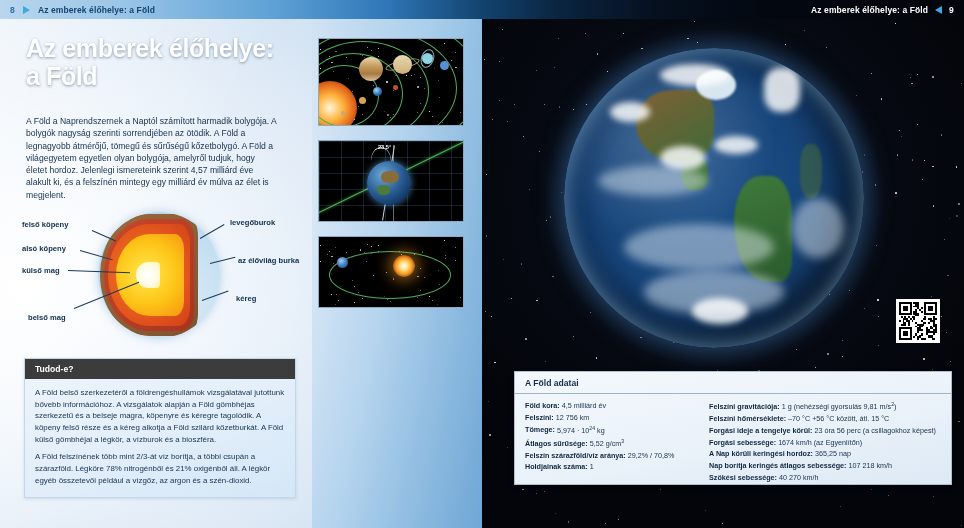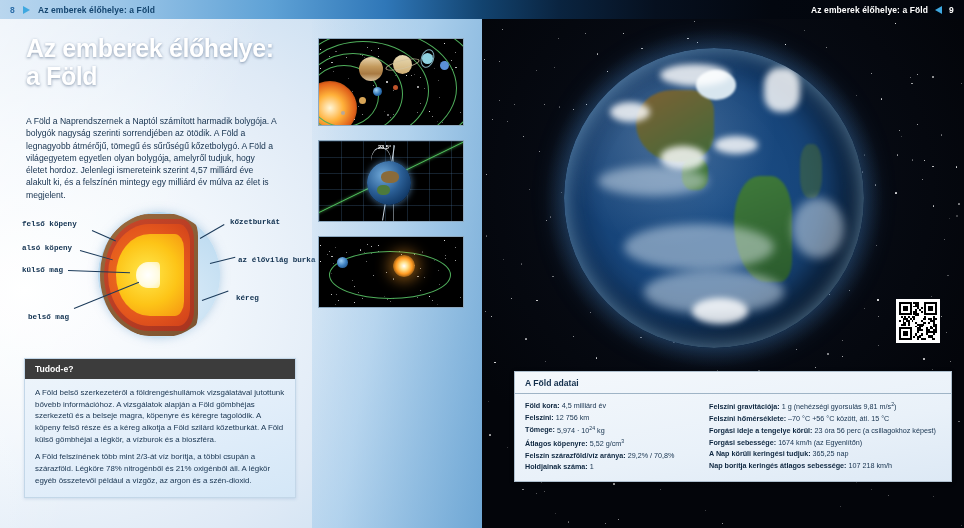--- a/index.html
+++ b/index.html
@@ -115,21 +115,21 @@
     letter-spacing: -0.4px;
     text-shadow: 0 1px 3px rgba(10,40,80,0.45);
   }
   .title .ln2 { display: block; }
   .intro {
     position: absolute; left: 26px; top: 115px; width: 252px;
     font-size: 8.6px; line-height: 1.43; color: #14304d;
   }
 
   
-  .xsec { position: absolute; left: 10px; top: 208px; width: 300px; height: 132px; font-family: Liberation Mono, monospace; }
+  .xsec { position: absolute; left: 10px; top: 208px; width: 300px; height: 132px; }
   .xsec-globe {
     position: absolute; left: 88px; top: 4px; width: 122px; height: 126px;
     border-radius: 50%;
     background: radial-gradient(circle at 47% 47%, #eaf4fb 0%, #cfe6f6 55%, #b7d8ef 100%);
     box-shadow: 0 0 10px rgba(120,170,210,0.5);
     overflow: hidden;
   }
   .xsec-globe .water {
     position: absolute; inset: 0; border-radius: 50%;
     background: radial-gradient(circle at 60% 70%, #dcecf8 0%, #c2def2 60%, #a9cfe9 100%);
@@ -210,21 +210,21 @@
 
   
   .data-box {
     position: absolute; left: 514px; top: 371px; width: 438px;
     border: 1px solid #aebfce;
     background: linear-gradient(170deg, #f4f8fc 0%, #e9f1f9 60%, #dde9f5 100%);
     box-shadow: 0 1px 4px rgba(0,0,0,0.45);
   }
   .data-hd { font-size: 8.6px; font-weight: bold; color: #132f4c; padding: 6px 10px 5px 10px;
     border-bottom: 1px solid #9fb4c6; }
-  .data-cols { display: flex; padding: 6px 8px 8px 10px; gap: 6px; }
+  .data-cols { display: flex; padding: 6px 8px 0 10px; gap: 6px; }
   .dcol { flex: 0 0 auto; }
   .dcol.left { width: 178px; }
   .dcol.right { width: 238px; }
   .drow { font-size: 7.2px; line-height: 1.63; color: #16324e; white-space: nowrap; }
   .drow b { font-weight: bold; color: #0e2740; }
   sup { font-size: 5.2px; vertical-align: super; }
 </style>
 </head>
 <body>
 
@@ -257,21 +257,21 @@
       <div class="lead" style="left:58px; top:62px; width:62px; transform:rotate(2deg);"></div>
       <div class="lead" style="left:64px; top:100px; width:70px; transform:rotate(-22deg);"></div>
       <div class="lead" style="left:190px; top:30px; width:28px; transform:rotate(-30deg);"></div>
       <div class="lead" style="left:200px; top:55px; width:26px; transform:rotate(-14deg);"></div>
       <div class="lead" style="left:192px; top:92px; width:28px; transform:rotate(-20deg);"></div>
 
       <div class="xsec-label" style="left:12px; top:12px;">felső köpeny</div>
       <div class="xsec-label" style="left:12px; top:36px;">alsó köpeny</div>
       <div class="xsec-label" style="left:12px; top:58px;">külső mag</div>
       <div class="xsec-label" style="left:18px; top:105px;">belső mag</div>
-      <div class="xsec-label" style="left:220px; top:10px;">kőzetburkát</div>
+      <div class="xsec-label" style="left:220px; top:10px;">levegőburok</div>
       <div class="xsec-label" style="left:228px; top:48px;">az élővilág burka</div>
       <div class="xsec-label" style="left:226px; top:86px;">kéreg</div>
     </div>
 
     <div class="tudod">
       <div class="tudod-hd">Tudod-e?</div>
       <div class="tudod-body">
         <p>A Föld belső szerkezetéről a földrengéshullámok vizsgálatával jutottunk bővebb információhoz. A vizsgálatok alapján a Föld gömbhéjas szerkezetű és a belseje magra, köpenyre és kéregre tagolódik. A köpeny felső része és a kéreg alkotja a Föld szilárd kőzetburkát. A Föld külső gömbhéjai a légkör, a vízburok és a bioszféra.</p>
         <p>A Föld felszínének több mint 2/3-át víz borítja, a többi csupán a szárazföld. Légköre 78% nitrogénből és 21% oxigénből áll. A légkör egyéb összetevői például a vízgőz, az argon és a szén-dioxid.</p>
       </div>
@@ -1014,31 +1014,32 @@
 
   </div>
 
   <div class="data-box">
     <div class="data-hd">A Föld adatai</div>
     <div class="data-cols">
       <div class="dcol left" id="dcol-left">
           <div class="drow"><b>Föld kora: </b><span>4,5 milliárd év</span></div>
           <div class="drow"><b>Felszíni: </b><span>12 756 km</span></div>
           <div class="drow"><b>Tömege: </b><span>5,974 · 10<sup>24</sup> kg</span></div>
-          <div class="drow"><b>Átlagos köpenyre: </b><span>5,52 g/cm<sup>3</sup></span></div>
+          <div class="drow"><b>Átlagos sűrűsége: </b><span>5,52 g/cm<sup>3</sup></span></div>
           <div class="drow"><b>Felszín szárazföld/víz aránya: </b><span>29,2% / 70,8%</span></div>
           <div class="drow"><b>Holdjainak száma: </b><span>1</span></div>
         </div>
       <div class="dcol right" id="dcol-right">
           <div class="drow"><b>Felszíni gravitációja: </b><span>1 g (nehézségi gyorsulás 9,81 m/s<sup>2</sup>)</span></div>
           <div class="drow"><b>Felszíni hőmérséklete: </b><span>–70 °C +56 °C között, átl. 15 °C</span></div>
           <div class="drow"><b>Forgási ideje a tengelye körül: </b><span>23 óra 56 perc (a csillagokhoz képest)</span></div>
           <div class="drow"><b>Forgási sebessége: </b><span>1674 km/h (az Egyenlítőn)</span></div>
-          <div class="drow"><b>A Nap körüli keringési tudjuk: </b><span>365,25 nap</span></div>
+          <div class="drow"><b>A Nap körüli keringési hordoz: </b><span>365,25 nap</span></div>
           <div class="drow"><b>Nap borítja keringés átlagos sebessége: </b><span>107 218 km/h</span></div>
+          <div class="drow"><b>Szökési sebessége: </b><span>40 270 km/h</span></div>
         </div>
     </div>
   </div>
 
   <div class="mid">
 
     <div class="fig a">
       <div class="stars" id="stars-a">
           <i class="st" style="left:68.2px;top:75.2px;width:1.4px;height:1.4px;opacity:0.52"></i>
           <i class="st" style="left:95.0px;top:20.7px;width:0.4px;height:0.4px;opacity:0.61"></i>

